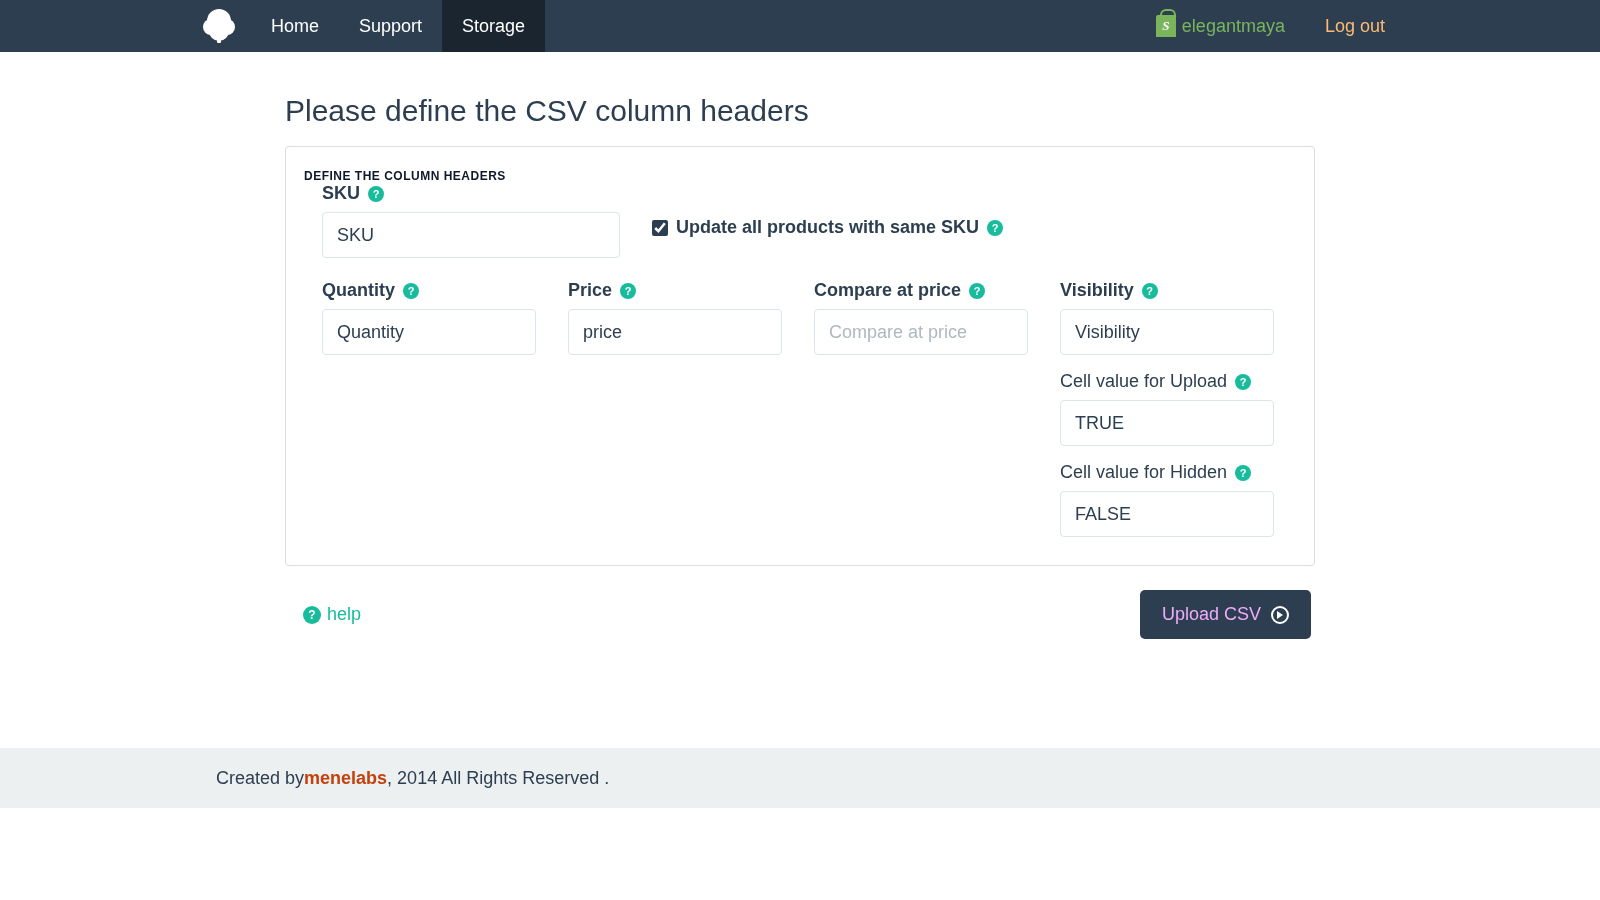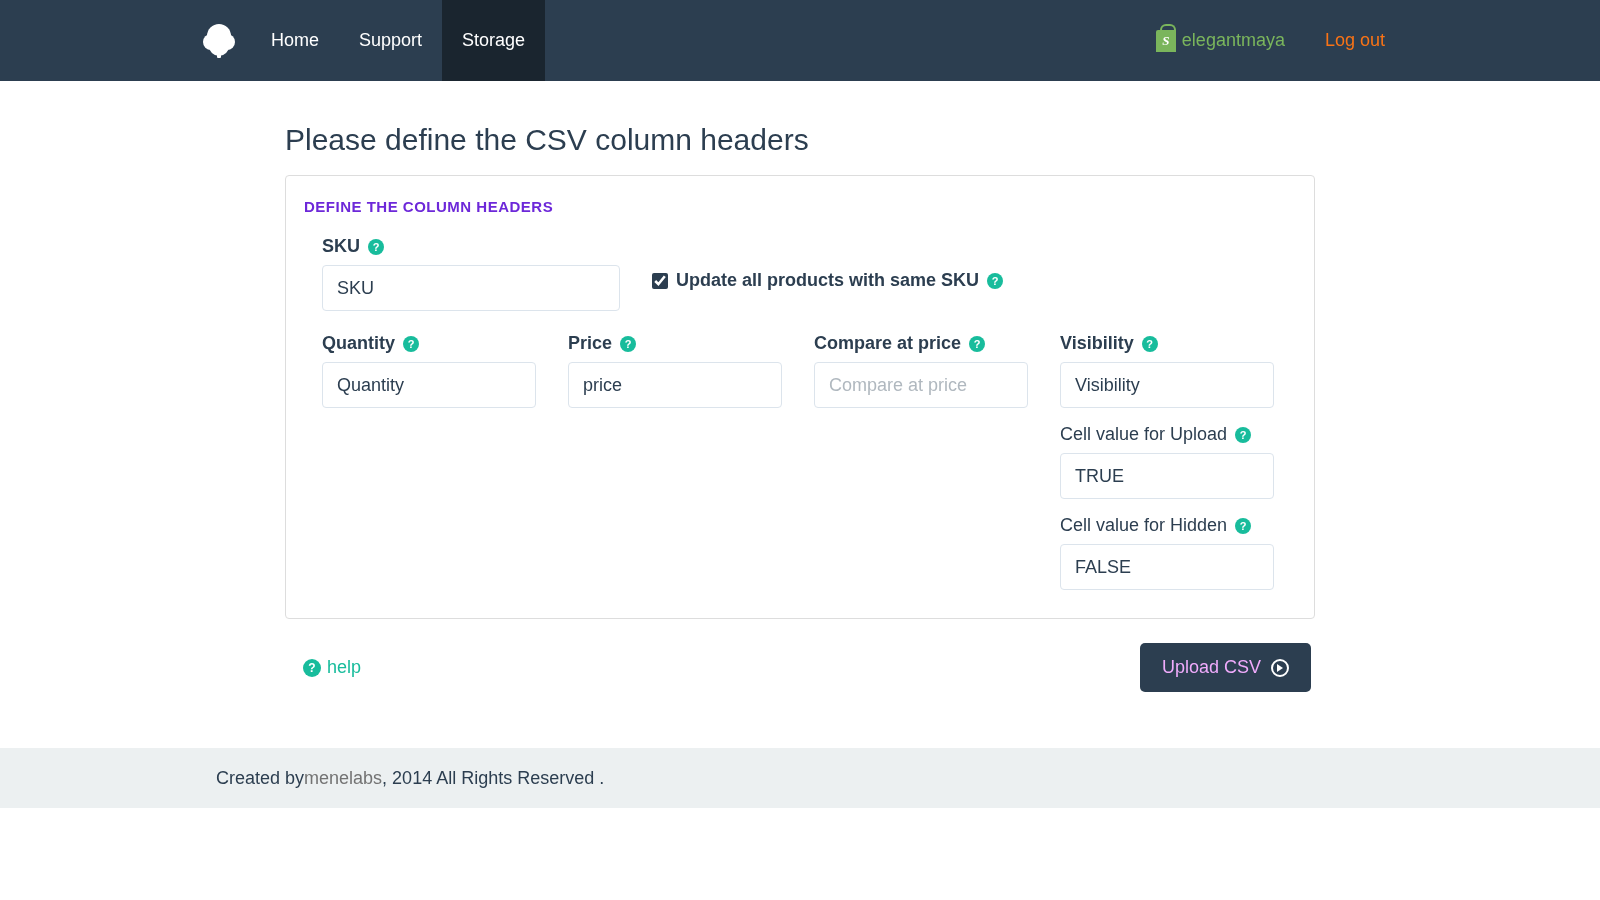--- a/index.html
+++ b/index.html
@@ -1,20 +1,20 @@
 <!DOCTYPE html>
 <html><head>
 <meta charset="utf-8">
 <style>
   * { box-sizing: border-box; margin: 0; padding: 0; }
   html, body { width: 1600px; height: 900px; font-family: "Helvetica Neue", Helvetica, Arial, sans-serif; background: #fff; color: #2c3e50; }
   
   .navbar {
     background: #2c3e50;
-    height: 81px;
+    height: 52px;
     display: flex;
     align-items: stretch;
     padding: 0 205px 0 205px;
   }
   .navbar-left { display: flex; align-items: stretch; }
   .brand {
     display: flex; align-items: center; padding: 0 18px 0 0;
   }
   .nav-item {
     display: flex; align-items: center; padding: 0 20px;
@@ -32,41 +32,41 @@
   }
   .shop-badge .bag::before {
     content: ""; position: absolute; top: -6px; left: 4px;
     width: 12px; height: 10px; border: 2px solid #7ab55c; border-bottom: none;
     border-radius: 6px 6px 0 0;
   }
   .shop-badge .bag .s {
     position: absolute; inset: 0; display: flex; align-items: center; justify-content: center;
     color: #fff; font-weight: bold; font-size: 13px; font-family: Georgia, serif; font-style: italic;
   }
-  .logout { color: #f97316; font-size: 18px; display: flex; align-items: center; padding: 0 10px 0 20px; cursor: pointer; }
+  .logout { color: #fdba74; font-size: 18px; display: flex; align-items: center; padding: 0 10px 0 20px; cursor: pointer; }
 
   
   .tree-icon { position: relative; width: 28px; height: 34px; }
   .tree-icon .crown {
     position: absolute; left: 2px; top: 0; width: 24px; height: 24px; background: #fff; border-radius: 50%;
     box-shadow: -8px 6px 0 -4px #fff, 8px 6px 0 -4px #fff, 0 10px 0 -2px #fff;
   }
   .tree-icon .trunk {
     position: absolute; left: 12px; top: 20px; width: 4px; height: 14px; background: #fff; border-radius: 1px;
   }
 
   
   .container { width: 1030px; margin: 0 auto; padding-top: 42px; }
   h1.page-title { font-size: 30px; font-weight: 400; color: #2c3e50; margin-bottom: 18px; }
   .panel {
     border: 1px solid #ddd; border-radius: 4px; padding: 22px 18px 28px 18px;
   }
   .panel-heading {
-    color: #6d28d9; font-weight: 600; letter-spacing: 0.5px; font-size: 15px;
-    margin-bottom: 21px;
+    color: #0f172a; font-weight: 600; letter-spacing: 0.5px; font-size: 12px;
+    margin-bottom: 0;
   }
   .form-row { display: flex; gap: 32px; align-items: flex-start; }
   .form-row.top { margin: 0 18px 22px 18px; }
   .form-row.grid { margin: 0 18px; }
   .col { display: flex; flex-direction: column; gap: 8px; }
   .col-300 { width: 298px; }
   .col-214 { width: 214px; justify-content: space-between; }
   .col-flex { flex: 1; }
   label.field-label {
     color: #2c3e50; font-size: 18px; font-weight: 600; display: flex; align-items: center; gap: 8px;
@@ -105,21 +105,21 @@
     content: ""; position: absolute; left: 4px; top: 3px;
     border-left: 6px solid #fff; border-top: 4px solid transparent; border-bottom: 4px solid transparent;
   }
 
   
   .footer {
     position: absolute; left: 0; right: 0; top: 748px; height: 60px;
     background: #ecf0f1; display: flex; align-items: center;
     padding-left: 216px; font-size: 18px; color: #2c3e50;
   }
-  .footer a { color: #737373; text-decoration: none; }
+  .footer a { color: #c2410c; text-decoration: none; font-weight: bold; }
   body { position: relative; }
 </style>
 </head>
 <body>
 
 <div class="navbar">
   <div class="navbar-left">
     <div class="brand">
       <span class="tree-icon">
         <span class="crown"></span>

